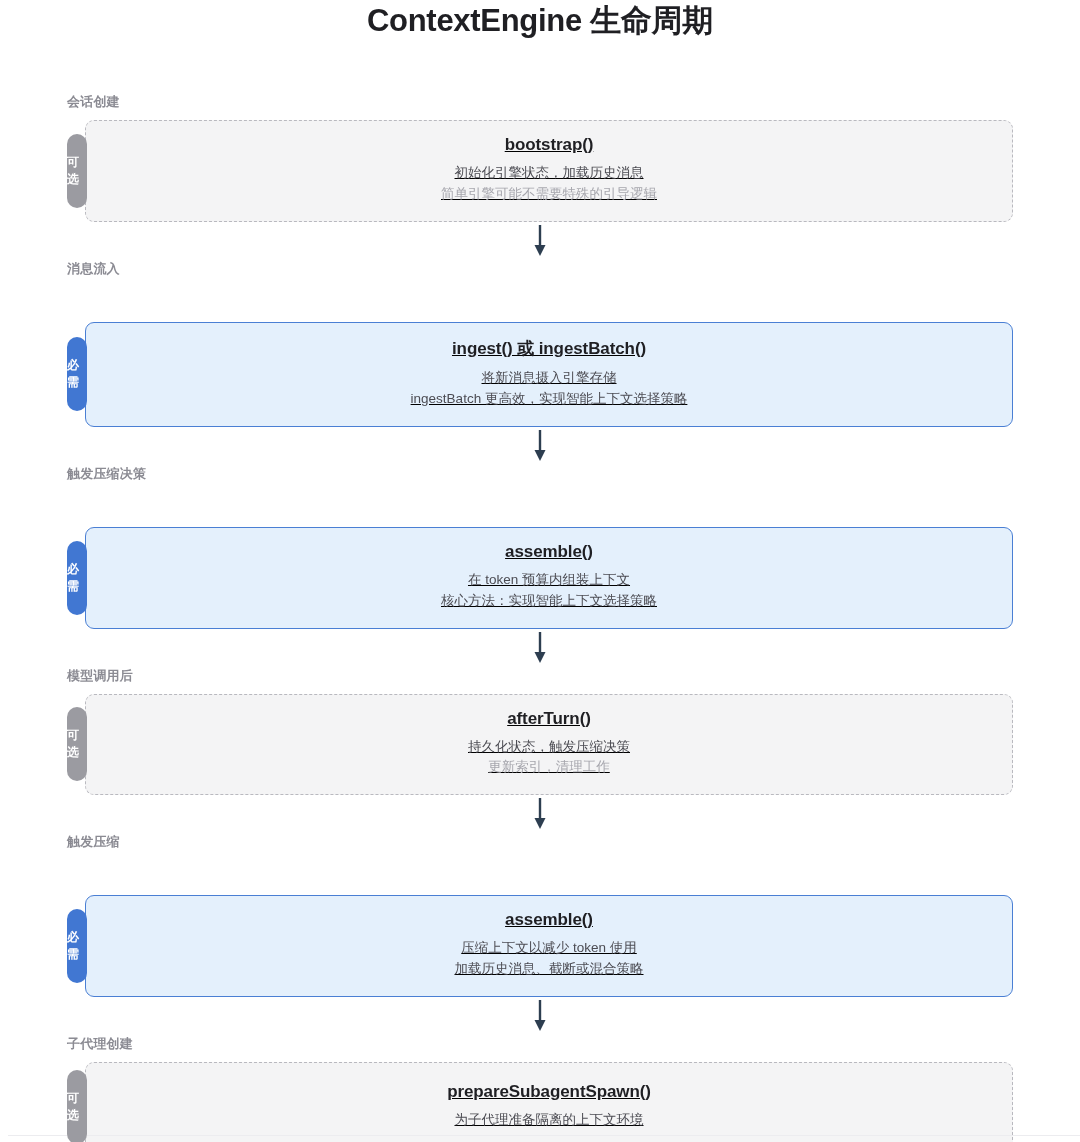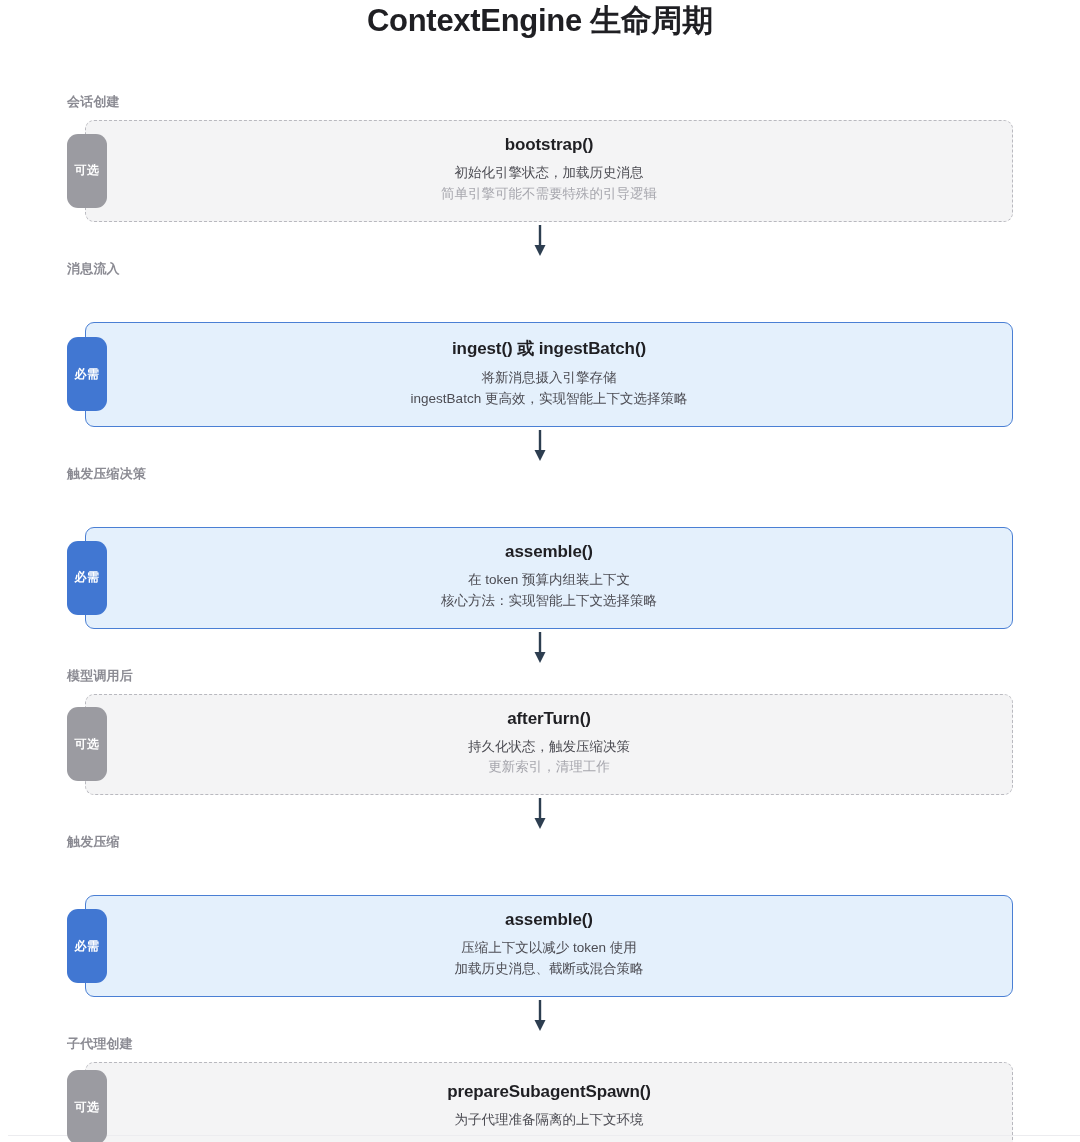--- a/index.html
+++ b/index.html
@@ -49,36 +49,37 @@
   }
   .card {
     position: relative;
     border-radius: 9px;
     min-height: 90px;
     display: flex;
     flex-direction: column;
     align-items: center;
     justify-content: center;
     padding: 14px 20px 16px 20px;
+    text-decoration: underline;
   }
   .card.optional {
     background: #f4f4f5;
     border: 1.6px dashed #b9b9bf;
   }
   .card.required {
     background: #e4f0fc;
     border: 1.8px solid #4a7fd4;
     margin-top: 44px;
   }
   .badge {
     position: absolute;
     left: 0;
     top: 50%;
     transform: translateY(-50%);
-    width: 40px;
+    width: 20px;
     height: 74px;
     border-radius: 11px;
     display: flex;
     align-items: center;
     justify-content: center;
     font-size: 12px;
     font-weight: bold;
     color: #ffffff;
     letter-spacing: 0.5px;
     z-index: 3;

